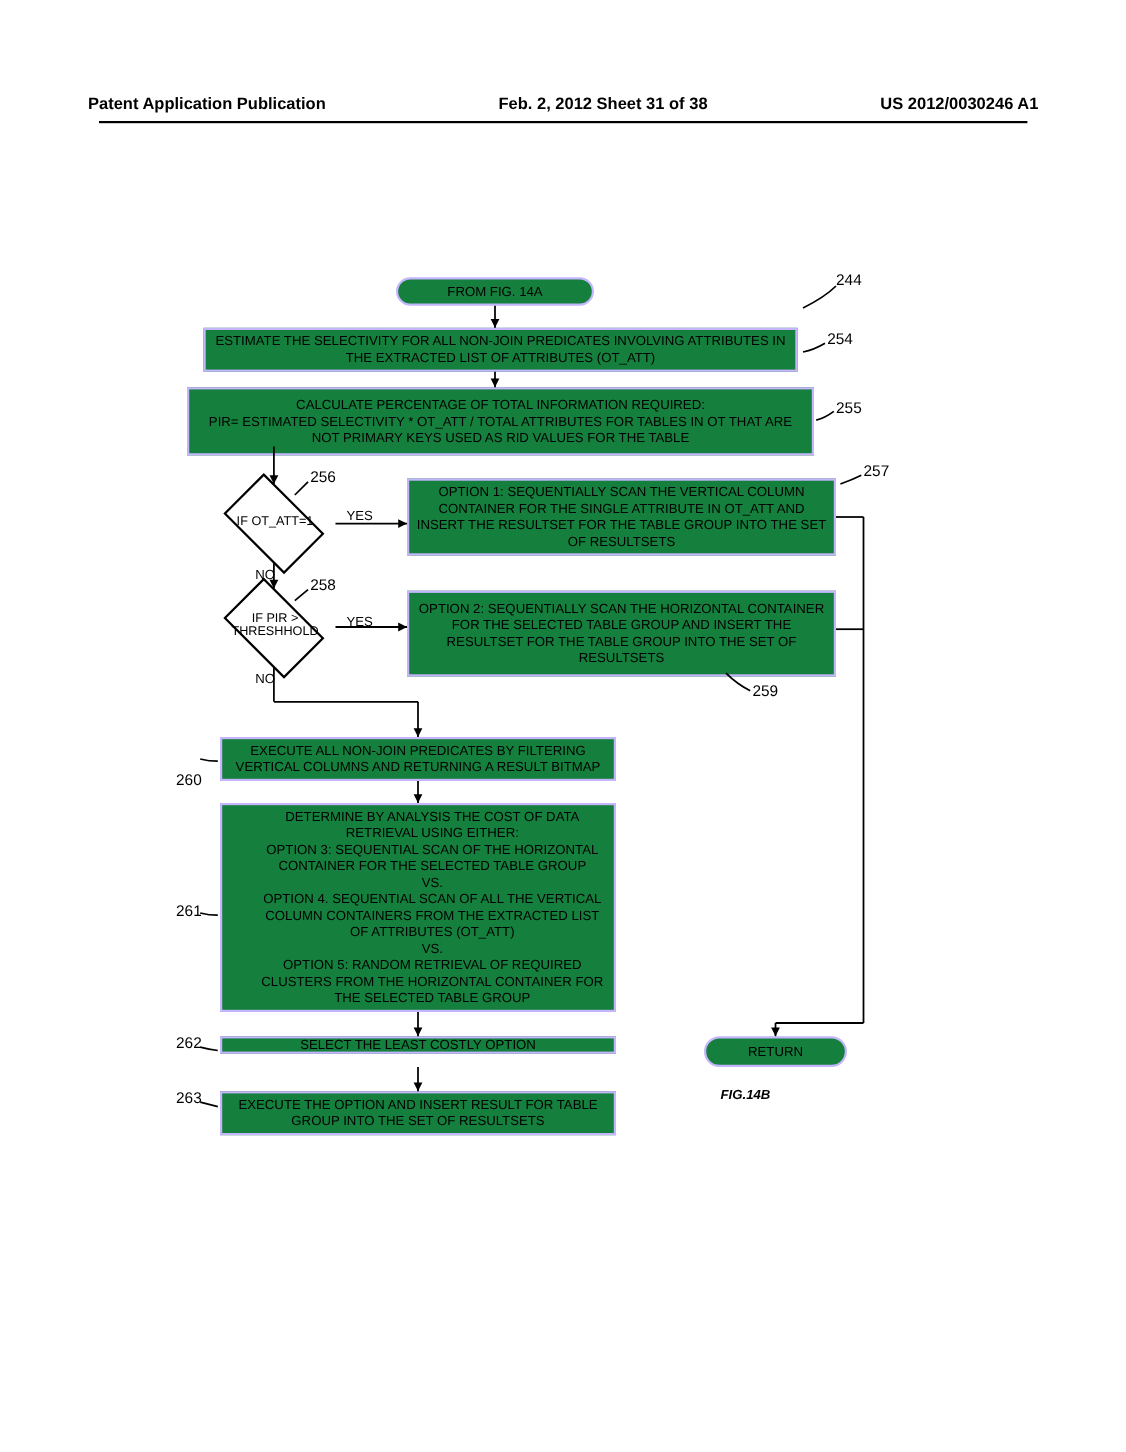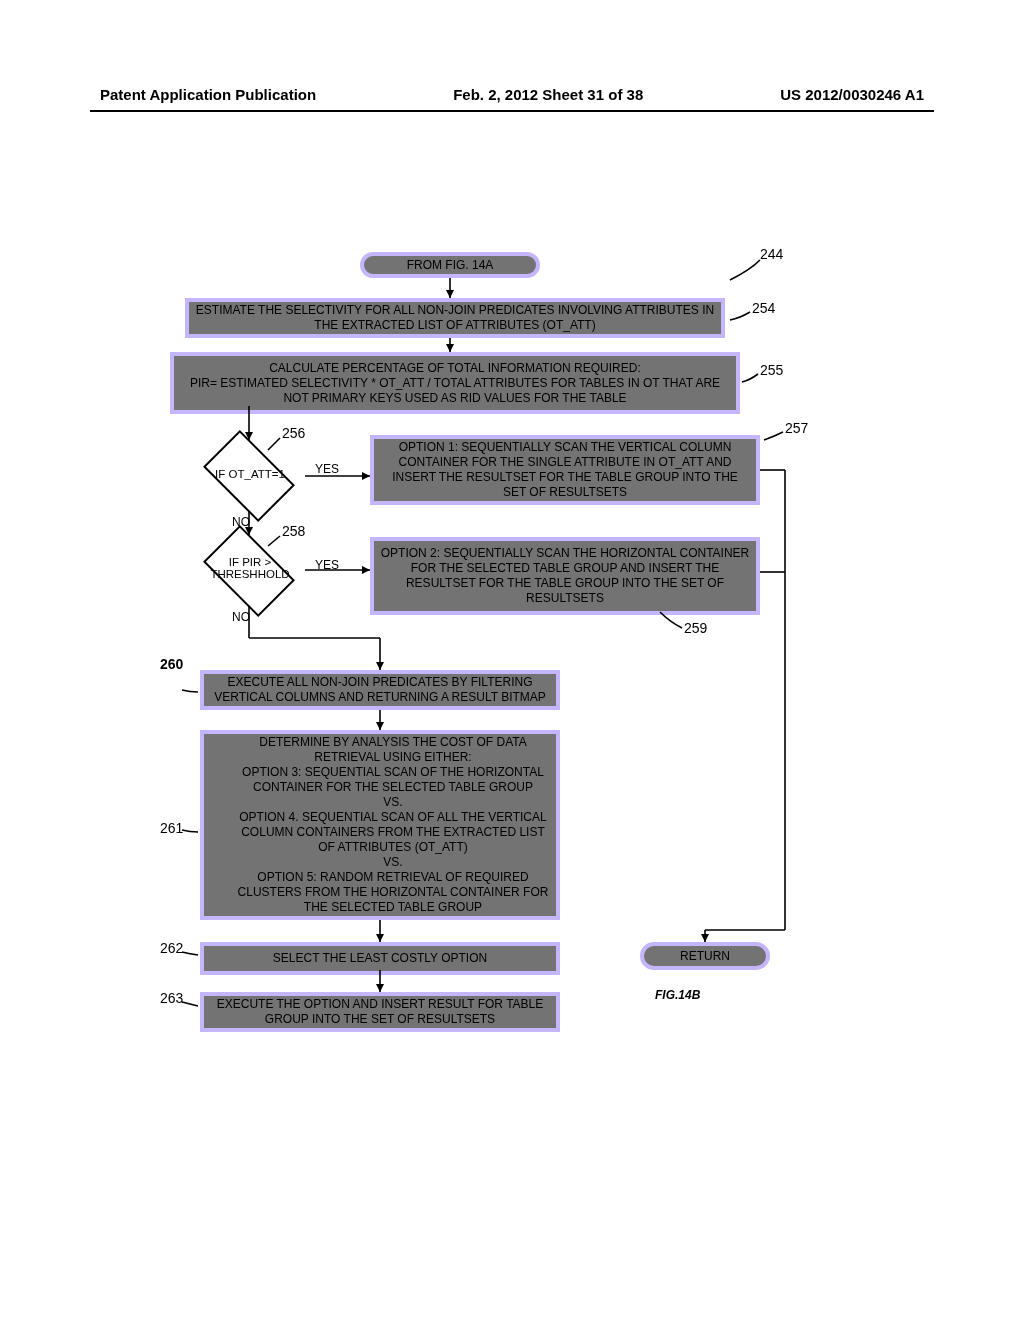--- a/index.html
+++ b/index.html
@@ -15,21 +15,21 @@
   .page {
     width: 1024px;
     height: 1320px;
     position: relative;
   }
   .header {
     position: absolute;
     top: 86px;
     left: 0;
     right: 0;
-    padding: 0 100px;
+    padding: 0 80px;
     display: flex;
     justify-content: space-between;
     font-size: 15px;
     font-weight: bold;
   }
   .header-rule {
     position: absolute;
     top: 110px;
     left: 90px;
     right: 90px;
@@ -37,22 +37,22 @@
   }
   .canvas {
     position: absolute;
     top: 240px;
     left: 160px;
     width: 700px;
     height: 960px;
   }
   .box {
     position: absolute;
-    border: 4px solid #c4b5fd;
-    background: #737373;
+    border: 2px solid #c4b5fd;
+    background: #15803d;
     text-align: center;
     display: flex;
     align-items: center;
     justify-content: center;
     padding: 4px 6px;
     line-height: 1.25;
     font-size: 12px;
   }
   .terminator {
     border-radius: 18px;
@@ -151,21 +151,21 @@
 
     <div class="box" style="left:40px; top:490px; width:360px; height:190px;padding-left:32px;">
       <span style="white-space:pre-wrap;">DETERMINE BY ANALYSIS THE COST OF DATA RETRIEVAL USING EITHER:
 OPTION 3: SEQUENTIAL SCAN OF THE HORIZONTAL CONTAINER FOR THE SELECTED TABLE GROUP
 VS.
 OPTION 4. SEQUENTIAL SCAN OF ALL THE VERTICAL COLUMN CONTAINERS FROM THE EXTRACTED LIST OF ATTRIBUTES (OT_ATT)
 VS.
 OPTION 5: RANDOM RETRIEVAL OF REQUIRED CLUSTERS FROM THE HORIZONTAL CONTAINER FOR THE SELECTED TABLE GROUP</span>
     </div>
 
-    <div class="box" style="left:40px; top:702px; width:360px; height:33px;">
+    <div class="box" style="left:40px; top:702px; width:360px; height:16px;">
       <span>SELECT THE LEAST COSTLY OPTION</span>
     </div>
 
     <div class="box" style="left:40px; top:752px; width:360px; height:40px;">
       <span style="white-space:pre-wrap;">EXECUTE THE OPTION AND INSERT RESULT FOR TABLE GROUP INTO THE SET OF RESULTSETS</span>
     </div>
 
     <div class="box terminator" style="left:480px; top:702px; width:130px; height:28px;">
       <span>RETURN</span>
     </div>
@@ -175,21 +175,21 @@
     <div class="small-text" style="left:155px; top:318px;">YES</div>
     <div class="small-text" style="left:72px; top:370px;">NO</div>
 
     <div class="ref-num" style="left:600px; top:6px;">244</div>
     <div class="ref-num" style="left:592px; top:60px;">254</div>
     <div class="ref-num" style="left:600px; top:122px;">255</div>
     <div class="ref-num" style="left:122px; top:185px;">256</div>
     <div class="ref-num" style="left:625px; top:180px;">257</div>
     <div class="ref-num" style="left:122px; top:283px;">258</div>
     <div class="ref-num" style="left:524px; top:380px;">259</div>
-    <div class="ref-num" style="left:0px; top:416px;font-weight:bold;">260</div>
+    <div class="ref-num" style="left:0px; top:461px;">260</div>
     <div class="ref-num" style="left:0px; top:580px;">261</div>
     <div class="ref-num" style="left:0px; top:700px;">262</div>
     <div class="ref-num" style="left:0px; top:750px;">263</div>
 
     <div class="fig-label" style="left:495px; top:748px;">FIG.14B</div>
 
     <svg class="arrows">
 
       <line x1="290" y1="38" x2="290" y2="58"></line>
       <polygon class="arrowhead" points="290,58 286,50 294,50"></polygon>

